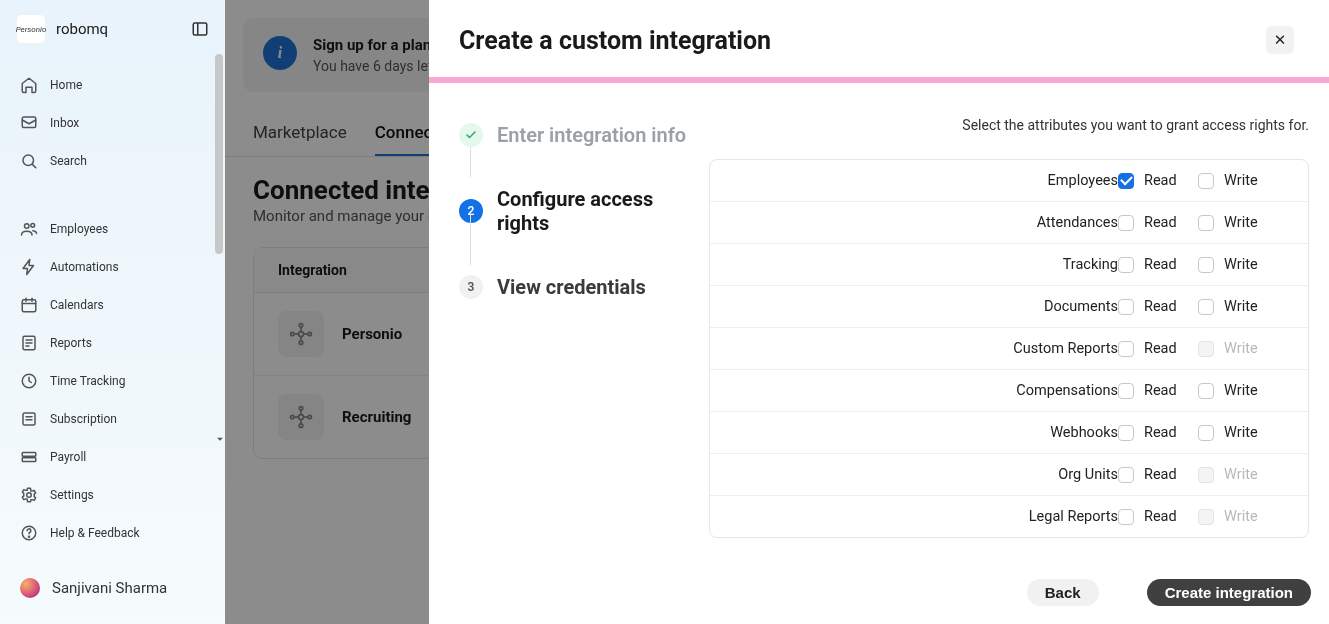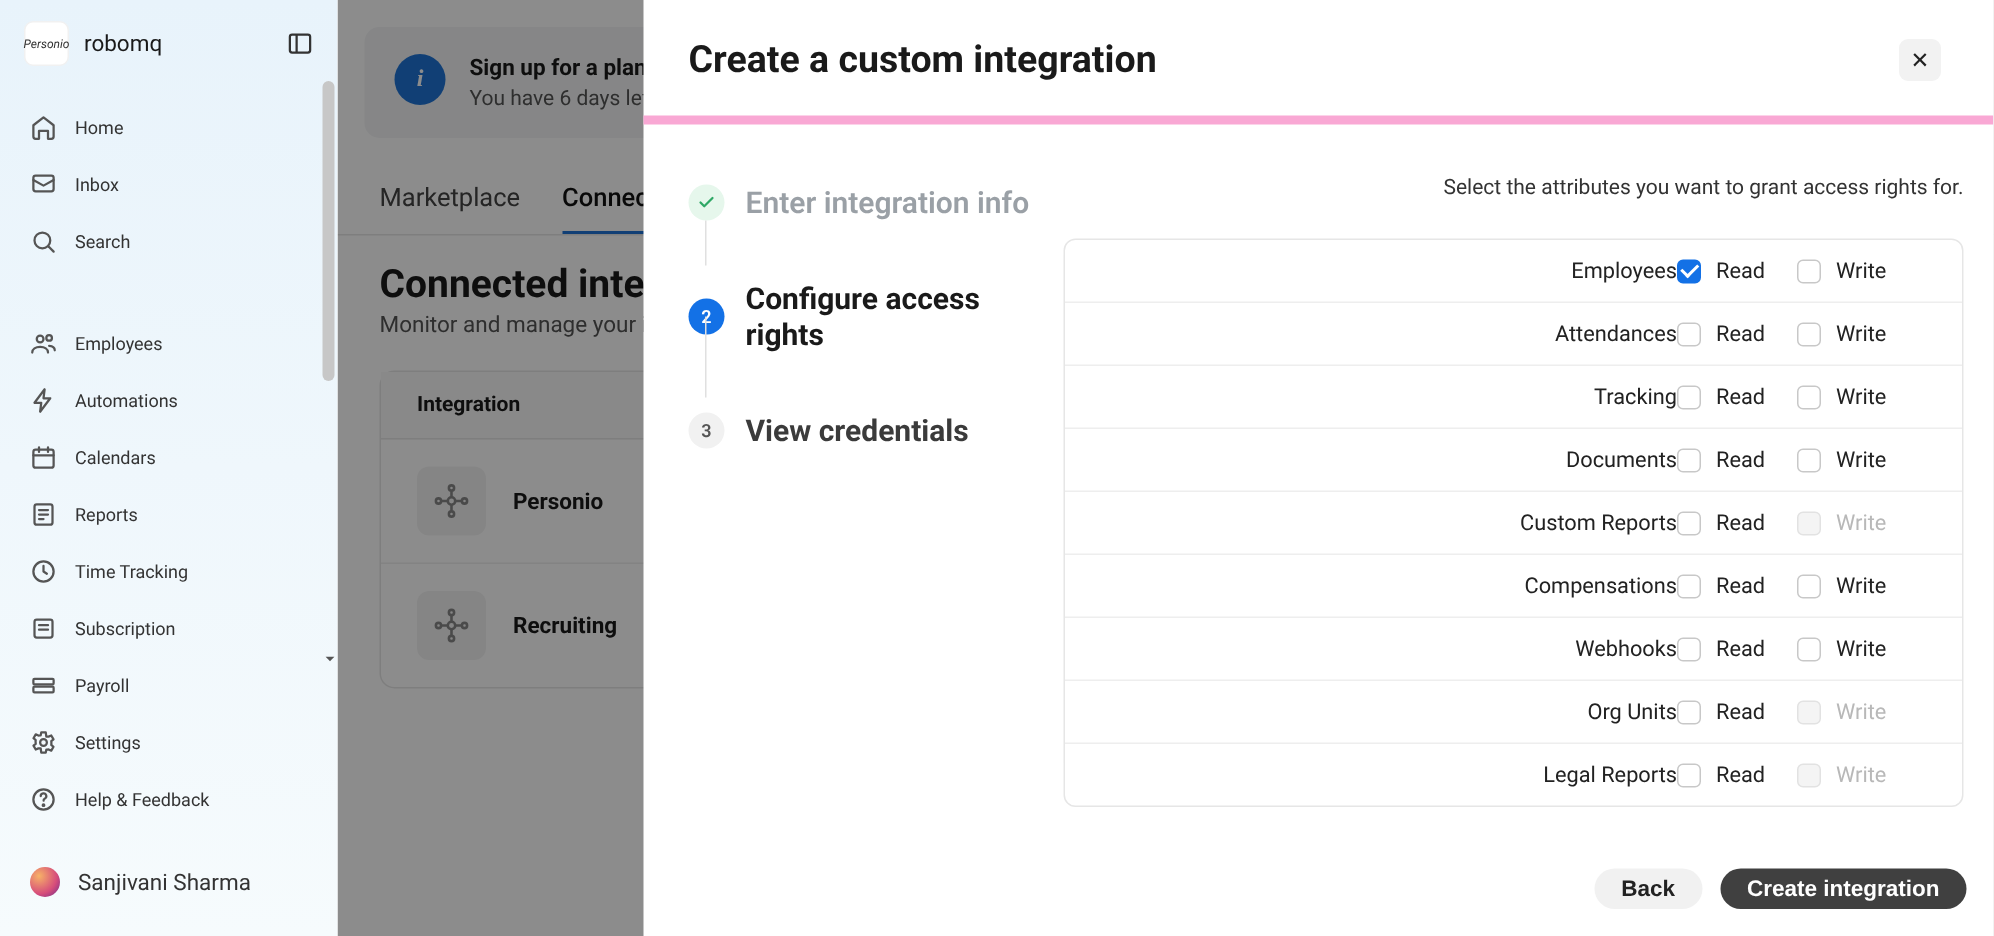--- a/index.html
+++ b/index.html
@@ -334,20 +334,21 @@
     justify-content:flex-end;
     gap:12px;
   }
   .btn {
     padding: 5px 18px;
     border-radius:16px;
     font-weight:700;
     font-size:15px;
     cursor:pointer;
     border:none;
+    margin-left:36px;
   }
   .btn-secondary {
     background:#f1f1f1;
     color:#222;
   }
   .btn-primary {
     background:#404040;
     color:#fff;
   }
   svg { display:block; }

